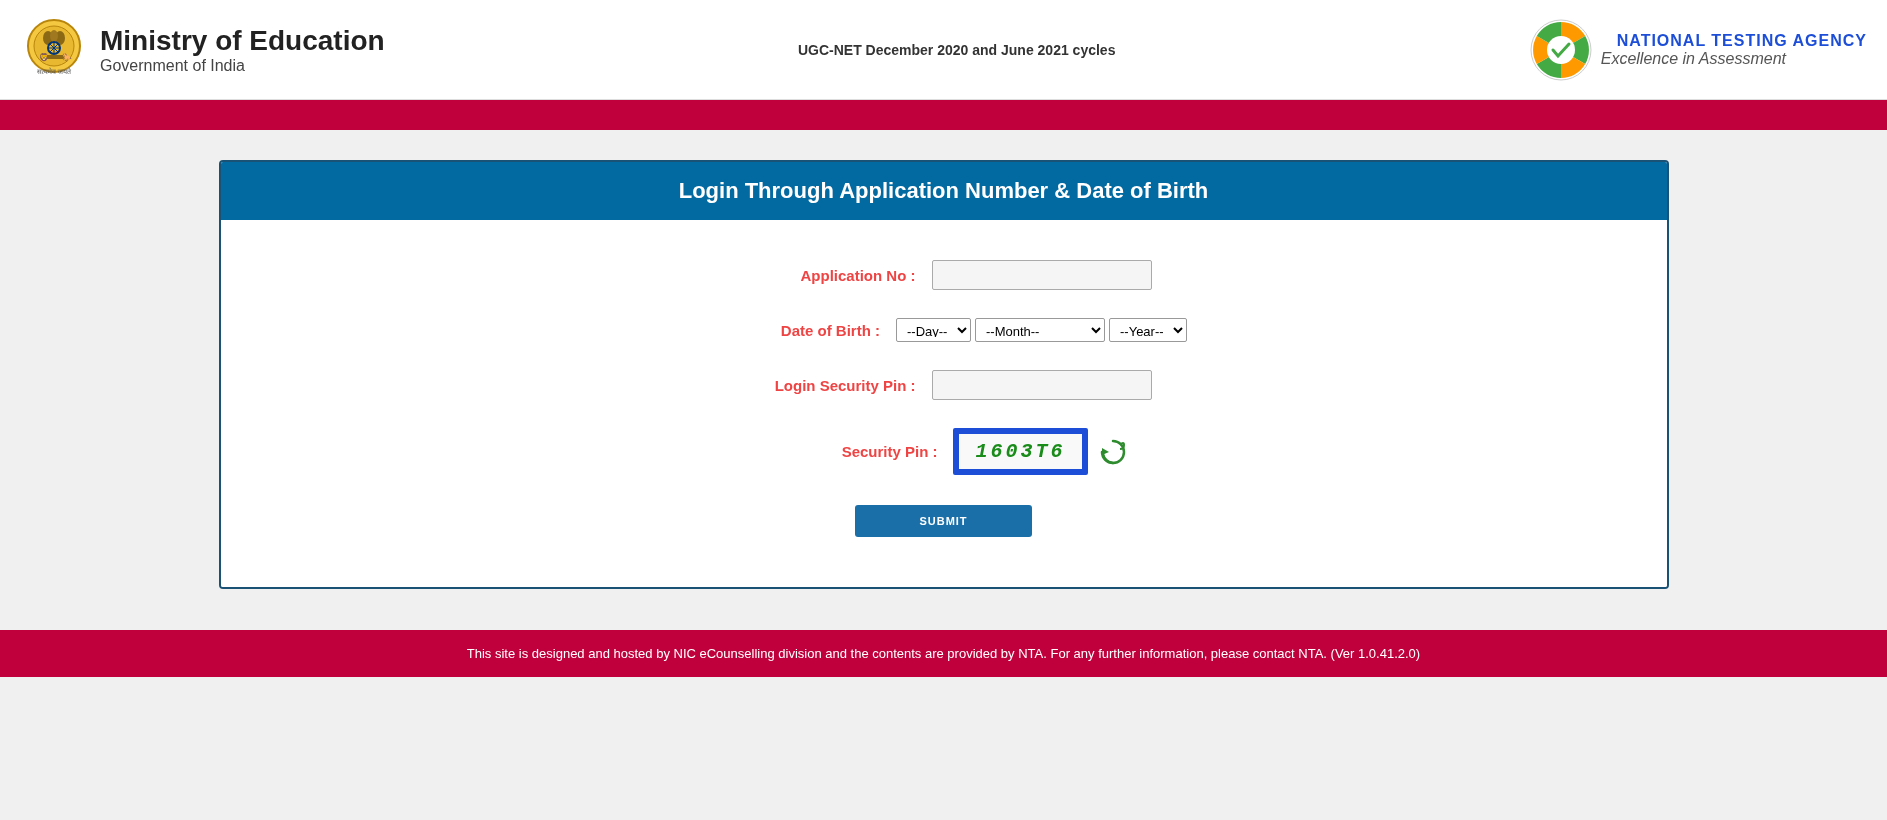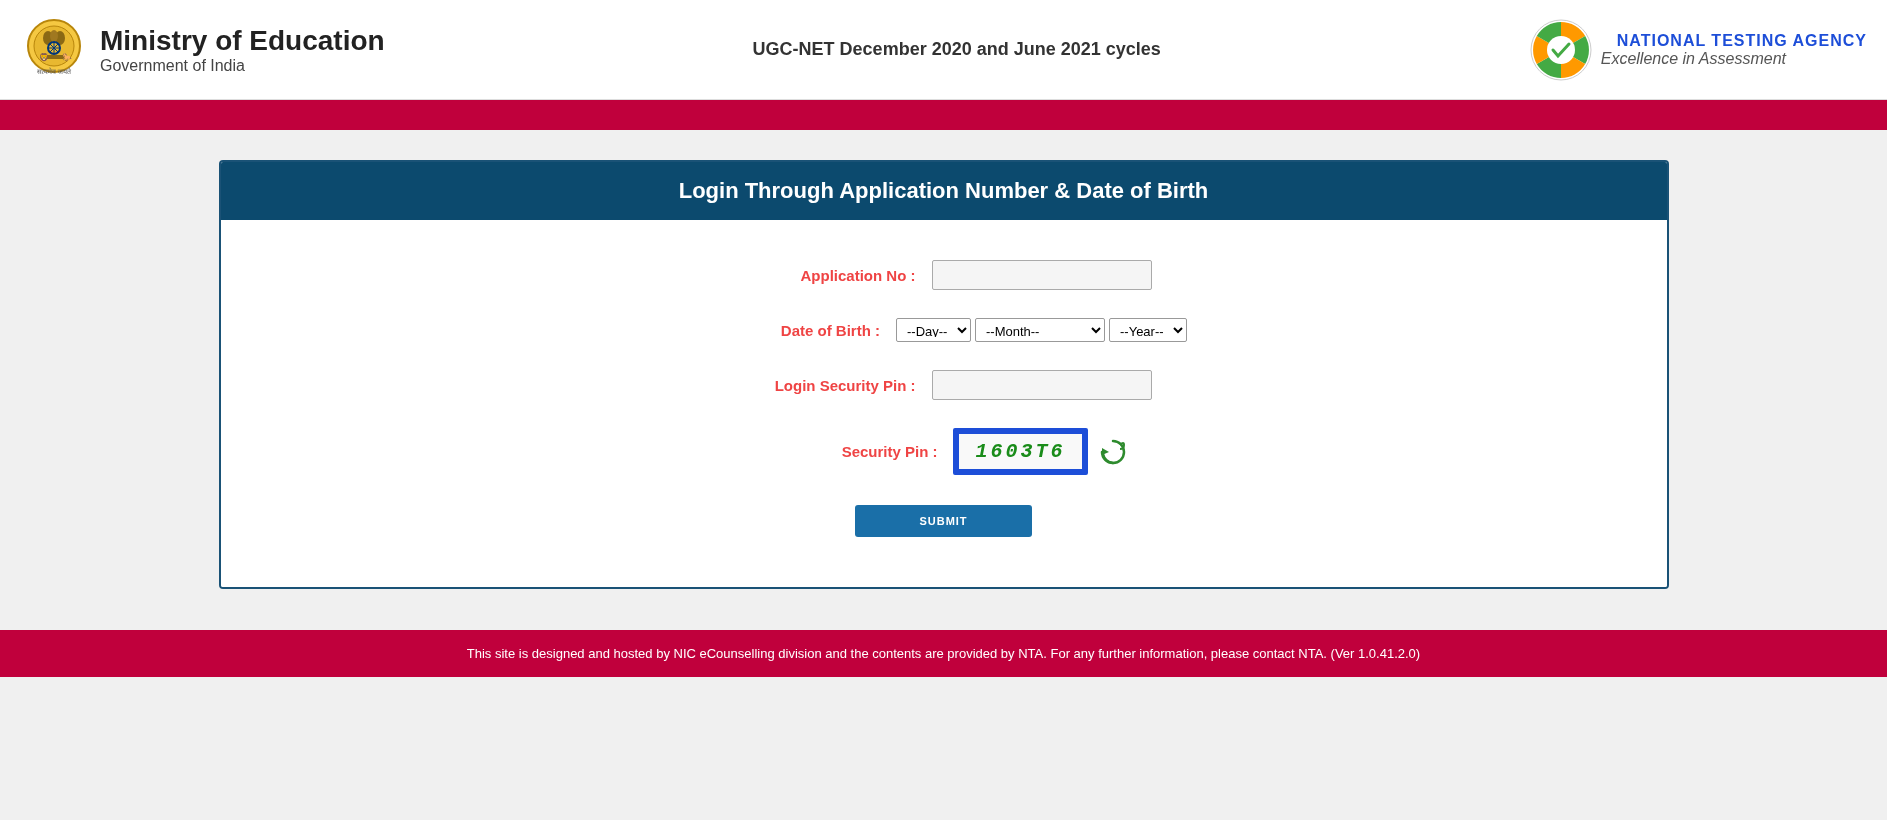--- a/index.html
+++ b/index.html
@@ -28,21 +28,21 @@
       font-size: 28px;
       font-weight: bold;
       color: #222;
       line-height: 1.2;
     }
     .header-title-sub {
       font-size: 16px;
       color: #444;
     }
     .header-center {
-      font-size: 18px;
+      font-size: 14px;
       font-weight: bold;
       color: #333;
       text-align: center;
     }
     .header-right {
       display: flex;
       align-items: center;
       gap: 10px;
     }
     .nta-logo-container {
@@ -84,21 +84,21 @@
     
     .form-card {
       background: #fff;
       border: 2px solid #1a5276;
       border-radius: 4px;
       overflow: hidden;
       max-width: 1450px;
       margin: 0 auto;
     }
     .form-card-header {
-      background: #0c4a6e;
+      background: #0369a1;
       padding: 16px 20px;
       text-align: center;
     }
     .form-card-header-title {
       color: #fff;
       font-size: 22px;
       font-weight: bold;
     }
     .form-card-body {
       padding: 40px 20px 50px 20px;

